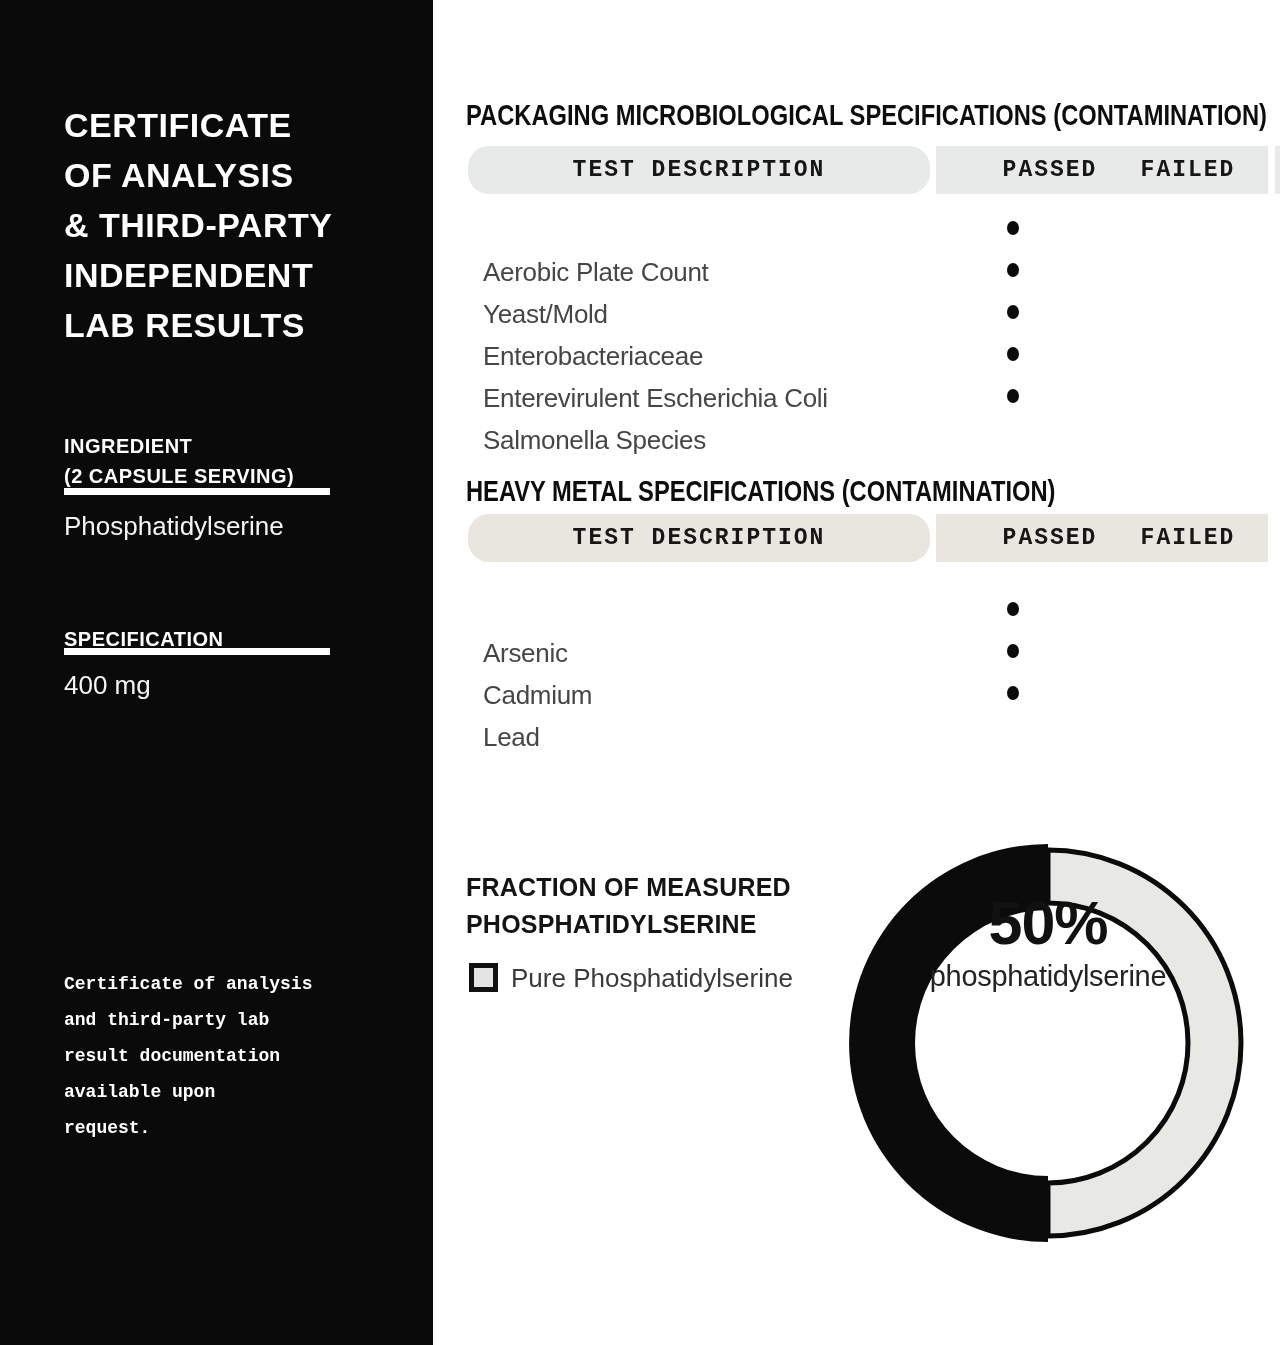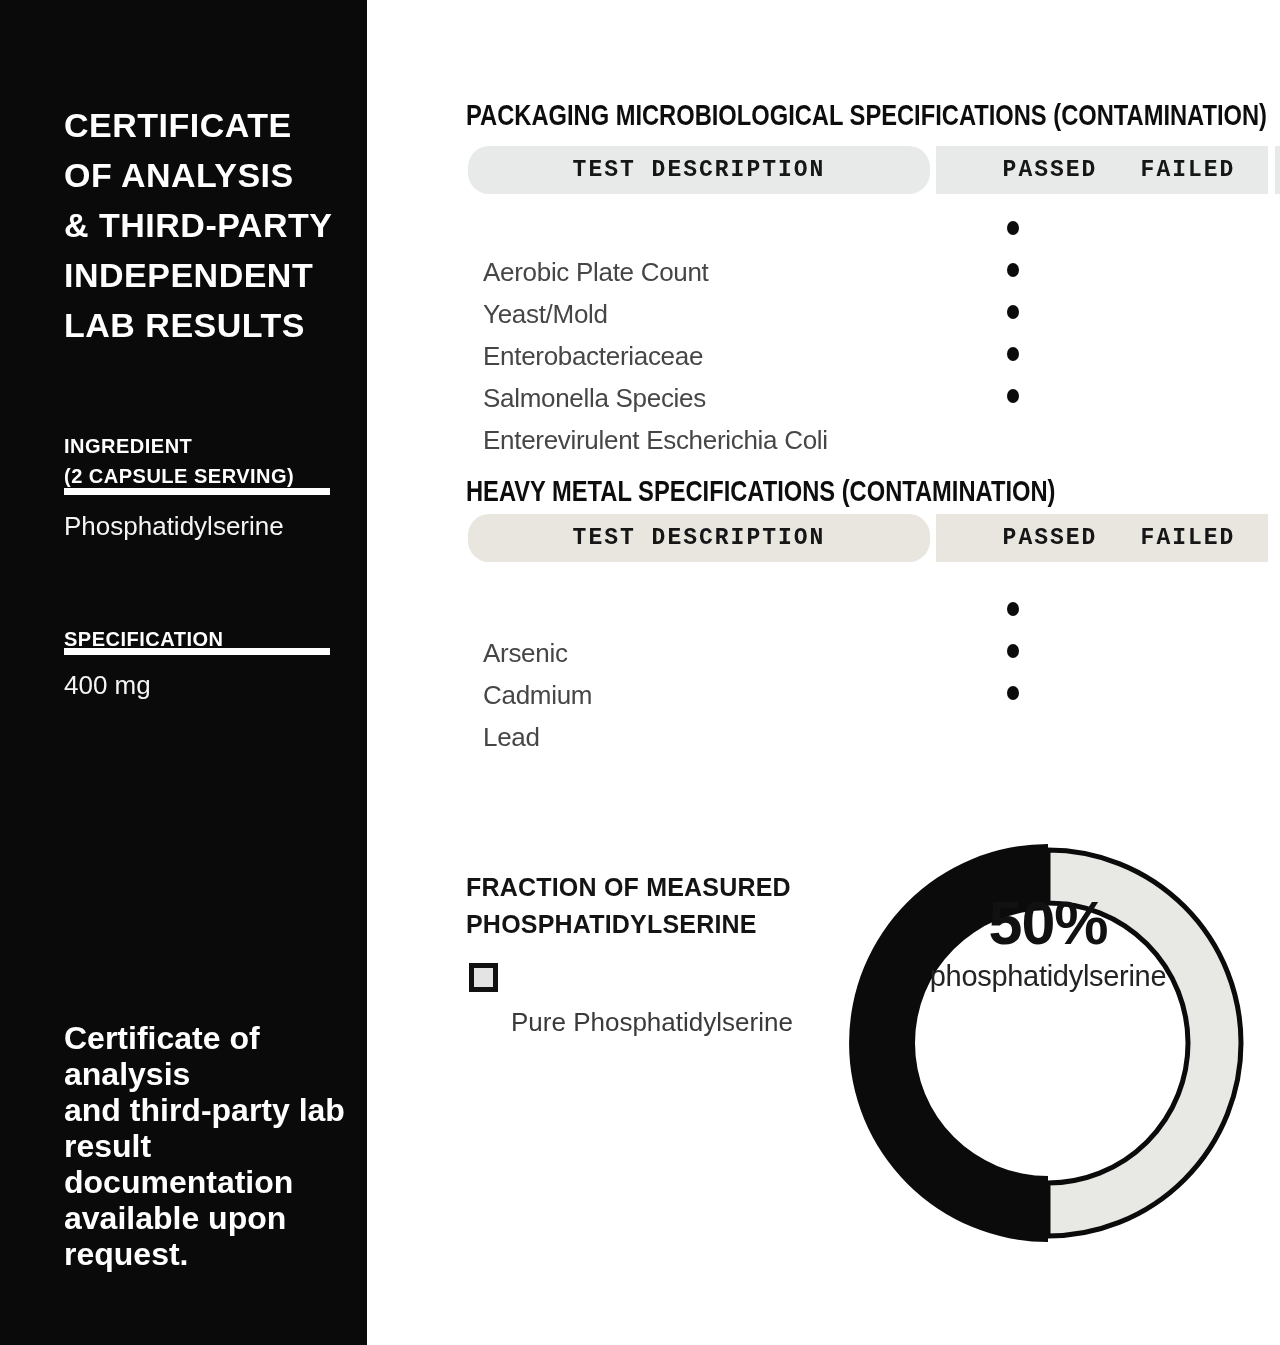--- a/index.html
+++ b/index.html
@@ -4,34 +4,34 @@
 <style>
   html,body { margin:0; padding:0; }
   body {
     width:1280px; height:1345px; position:relative; overflow:hidden;
     background:var(--page-bg,#fff);
     font-family:"Liberation Sans","DejaVu Sans",sans-serif;
   }
   .abs { position:absolute; }
 
   
-  .sidebar { left:0; top:0; width:367px; height:1345px; background:var(--sidebar-bg,#0a0a0a); }
+  .sidebar { left:0; top:0; width:403px; height:1345px; background:var(--sidebar-bg,#0a0a0a);padding-left:30px; }
   .sb-title { left:64px; top:100px; color:var(--sidebar-text,#fff);
               font-size:34px; font-weight:bold; line-height:50px; letter-spacing:.5px; }
   .sb-label { left:64px; color:var(--sidebar-text,#fff);
               font-size:20px; font-weight:bold; line-height:30px; letter-spacing:.5px;margin-top:12px; }
   .sb-ingredient-label { top:419px; }
   .sb-spec-label { top:612px; }
   .sb-rule { left:64px; width:266px; height:7px; background:var(--sidebar-text,#fff); }
   .sb-rule-1 { top:488px; } .sb-rule-2 { top:648px; }
   .sb-value { left:64px; color:#f4f4f4; font-size:26px; font-weight:normal; }
   .sb-ingredient-value { top:511px; }
   .sb-spec-value { top:670px; }
-  .sb-footnote { left:64px; top:1020px; color:var(--sidebar-text,#fff);
-                 font-size:32px; font-weight:bold; line-height:36px; }
+  .sb-footnote { left:64px; top:966px; color:var(--sidebar-text,#fff);
+                 font-size:18px; font-weight:bold; line-height:36px;font-family:Liberation Mono, monospace; }
 
   
   .sec-title { color:var(--title-text,#0d0d0d); font-size:30px; font-weight:bold;
                white-space:nowrap; transform:scaleX(.79); transform-origin:0 0; line-height:30px; }
   .t1-title { left:466px; top:100px; }
   .t2-title { left:466px; top:476px; }
 
   
   .thead { left:468px; height:48px; width:812px; }
   .t1-head { top:146px; } .t2-head { top:514px; }
@@ -55,21 +55,21 @@
          background:var(--dot,#0b0b0b); }
   .dot-passed { left:539px; }
 
   
   .fraction-title { left:466px; top:869px; color:#141414; font-size:25px; font-weight:bold;
                     line-height:37px; letter-spacing:.2px; }
   .legend-swatch { left:469px; top:963px; width:29px; height:29px; box-sizing:border-box;
                    border:5px solid var(--legend-swatch-border,#111);
                    background:var(--legend-swatch-fill,#e4e4e4); }
   .legend-label { left:511px; top:963px; height:29px; line-height:30px;
-                  font-size:26px; color:#3a3a3a; white-space:nowrap;margin-top:44px; }
+                  font-size:26px; color:#3a3a3a; white-space:nowrap; }
 
   
   .donut-svg { left:833px; top:828px; width:430px; height:430px; }
   .donut-text { left:915px; top:893px; width:266px; text-align:center; }
   .donut-center-value { font-size:61px; font-weight:bold; color:#111; line-height:1;
                         letter-spacing:-1px; }
   .donut-center-label { font-size:29px; color:#232323; line-height:1.1; margin-top:7px;
                         letter-spacing:-.3px; }
 </style>
 </head>
@@ -120,25 +120,25 @@
     </div>
     <div class="trow">
       <span class="tname">Yeast/Mold</span>
       <span class="dot dot-passed"></span>
     </div>
     <div class="trow">
       <span class="tname">Enterobacteriaceae</span>
       <span class="dot dot-passed"></span>
     </div>
     <div class="trow">
-      <span class="tname">Salmonella Species</span>
+      <span class="tname">Enterevirulent Escherichia Coli</span>
       <span class="dot dot-passed"></span>
     </div>
     <div class="trow">
-      <span class="tname">Enterevirulent Escherichia Coli</span>
+      <span class="tname">Salmonella Species</span>
       <span class="dot dot-passed"></span>
     </div>
   </div>
 
 <div class="abs sec-title t2-title">HEAVY METAL SPECIFICATIONS (CONTAMINATION)</div>
 
 <div class="abs thead t2-head">
   <div class="hcell hc-desc">TEST DESCRIPTION</div>
   <div class="hcell hc-pass">PASSED</div>
   <div class="hcell hc-fail">FAILED</div>

